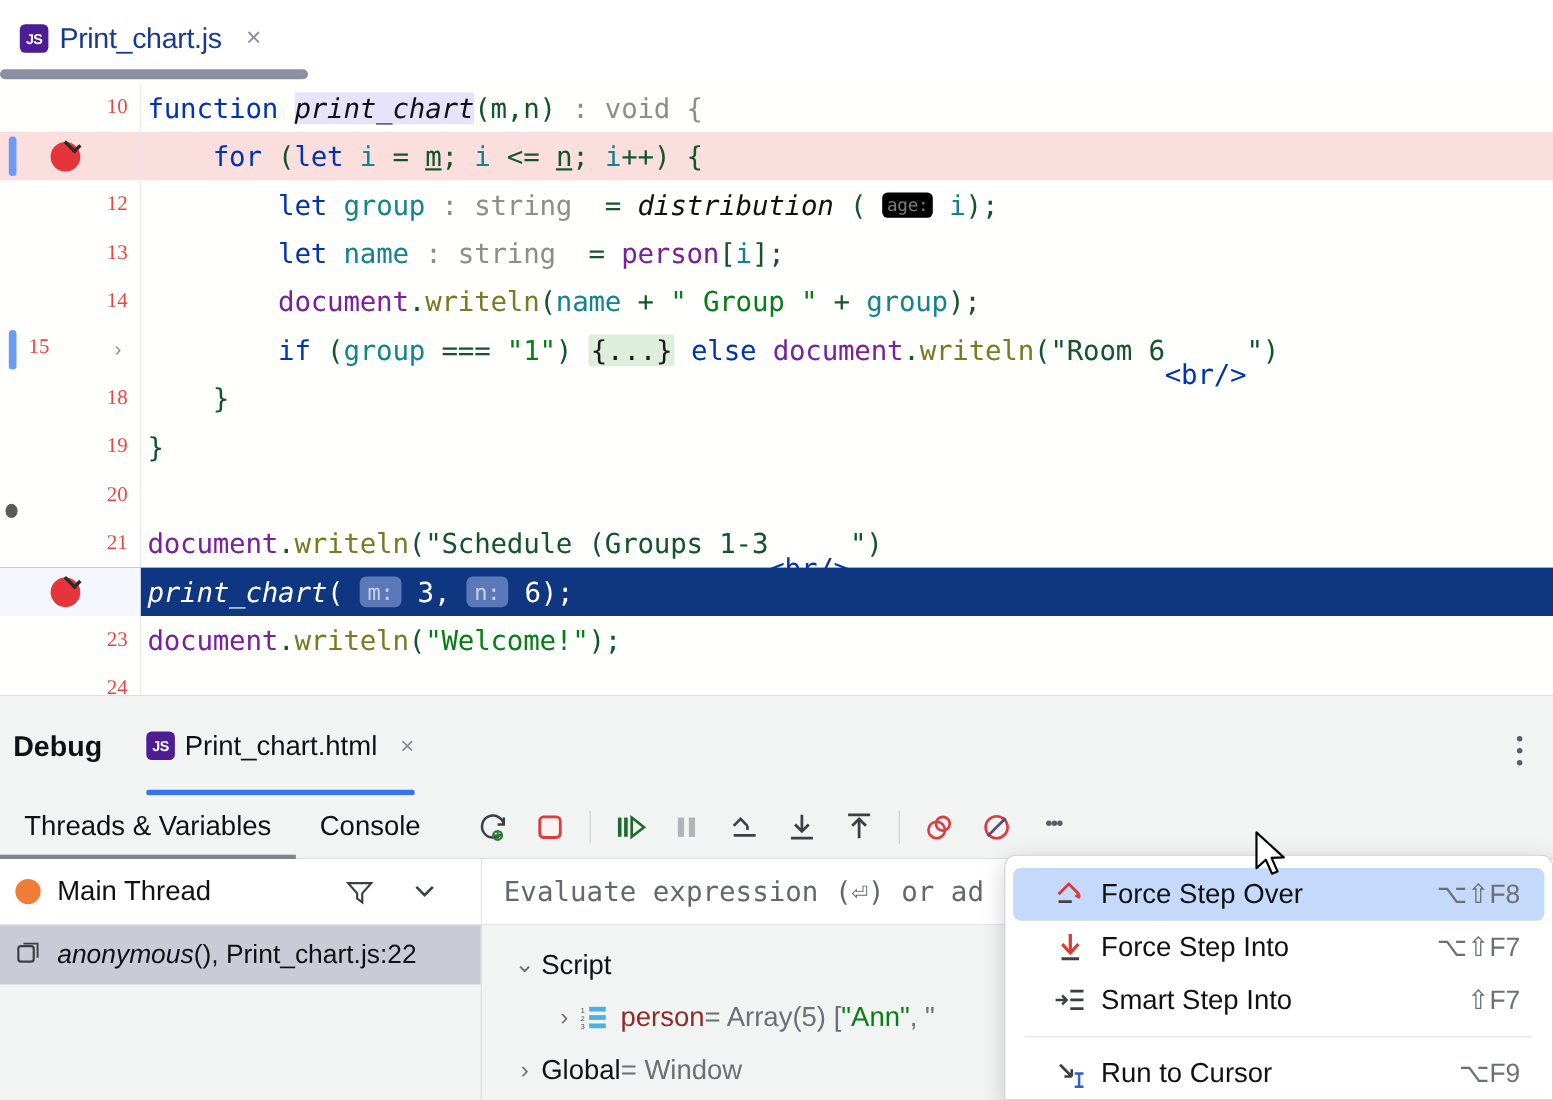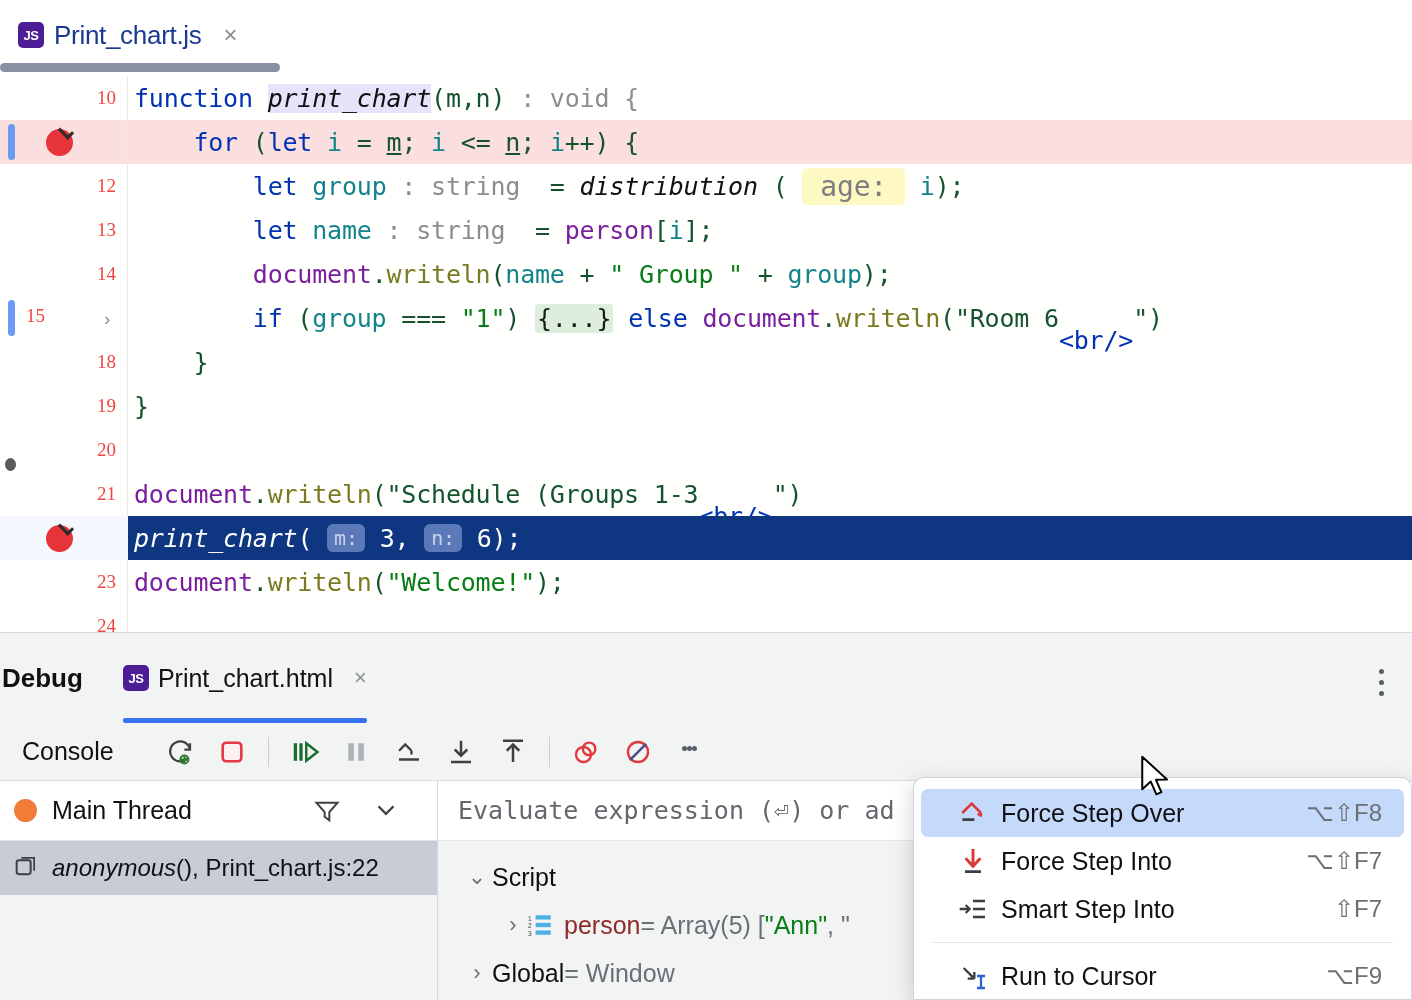--- a/index.html
+++ b/index.html
@@ -103,40 +103,40 @@
   .kw2   { color: #0033b3; }
   .fn-it { color: #111; font-style: italic; }
   .prop  { color: #7a1f9e; }
   .meth  { color: #7a7a22; }
   .ident { color: #13848c; }
   .str   { color: #067d17; }
   .plain { color: #14532d; }
   .type  { color: #8d8d8d; }
   .htmltag { color: #0033b3; margin-top: 44px; }
   .hint {
-    background: #fef9c3; color: #7d7d82; font-size: 28px;
-    border-radius: 5px; padding: 2px 18px; vertical-align: 2px;
+    background: #000000; color: #7d7d82; font-size: 16px;
+    border-radius: 5px; padding: 2px 4px; vertical-align: 2px;
   }
   .hint-dark {
     background: #5b79b8; color: #c9d3e8; font-size: 20px;
     border-radius: 6px; padding: 2px 7px; vertical-align: 2px;
   }
   .sel-fn { background: #e6e3fa; }
   .fold-collapsed {
     background: #ddeedd; color: #1b1b1b; border-radius: 3px; padding: 0 2px;
   }
 
   
   .debugwin {
     position: absolute; top: 632px; left: 0; width: 1412px; height: 368px;
     background: #f2f4f3; border-top: 1px solid #d6d9dc;
   }
   .debug-header {
     height: 90px; display: flex; align-items: center; position: relative;
-    padding-left: 2px; background: #f2f4f3;
+    padding-left: 12px; background: #f2f4f3;
   }
   .debug-label { font-size: 26px; font-weight: bold; color: #101114; }
   .debug-tab {
     display: flex; align-items: center; gap: 9px; margin-left: 40px;
     height: 100%; position: relative;
   }
   .debug-tab-title { font-size: 25px; color: #101114; }
   .debug-tab-underline {
     position: absolute; bottom: 0; left: 0; width: 100%; height: 5px;
     background: #3573f0; border-radius: 2px;
@@ -370,20 +370,21 @@
         <span class="debug-tab-underline"></span>
       </div>
       <div class="debug-header-kebab">
         <div class="kebab-dot"></div>
         <div class="kebab-dot"></div>
         <div class="kebab-dot"></div>
       </div>
     </div>
 
     <div class="debug-toolbar">
+      <div class="dtab dtab-active">Threads &amp; Variables</div>
       <div class="dtab">Console</div>
 
       <div class="tb-icons">
         <div class="tb-btn">
           <svg width="30" height="30" viewBox="0 0 24 24" fill="none">
             <path d="M20 10 A8 8 0 1 0 18 17" stroke="#3c3f43" stroke-width="1.8" fill="none"></path>
             <path d="M20 5 L20 10 L15.5 10" stroke="#3c3f43" stroke-width="1.8" fill="none"></path>
             <circle cx="15.5" cy="18" r="3.2" stroke="#2e7d32" stroke-width="1.6" fill="none"></circle>
             <path d="M12.6 18 L18.4 18 M15.5 21.2 L15.5 14.8" stroke="#2e7d32" stroke-width="1.5"></path>
           </svg>

